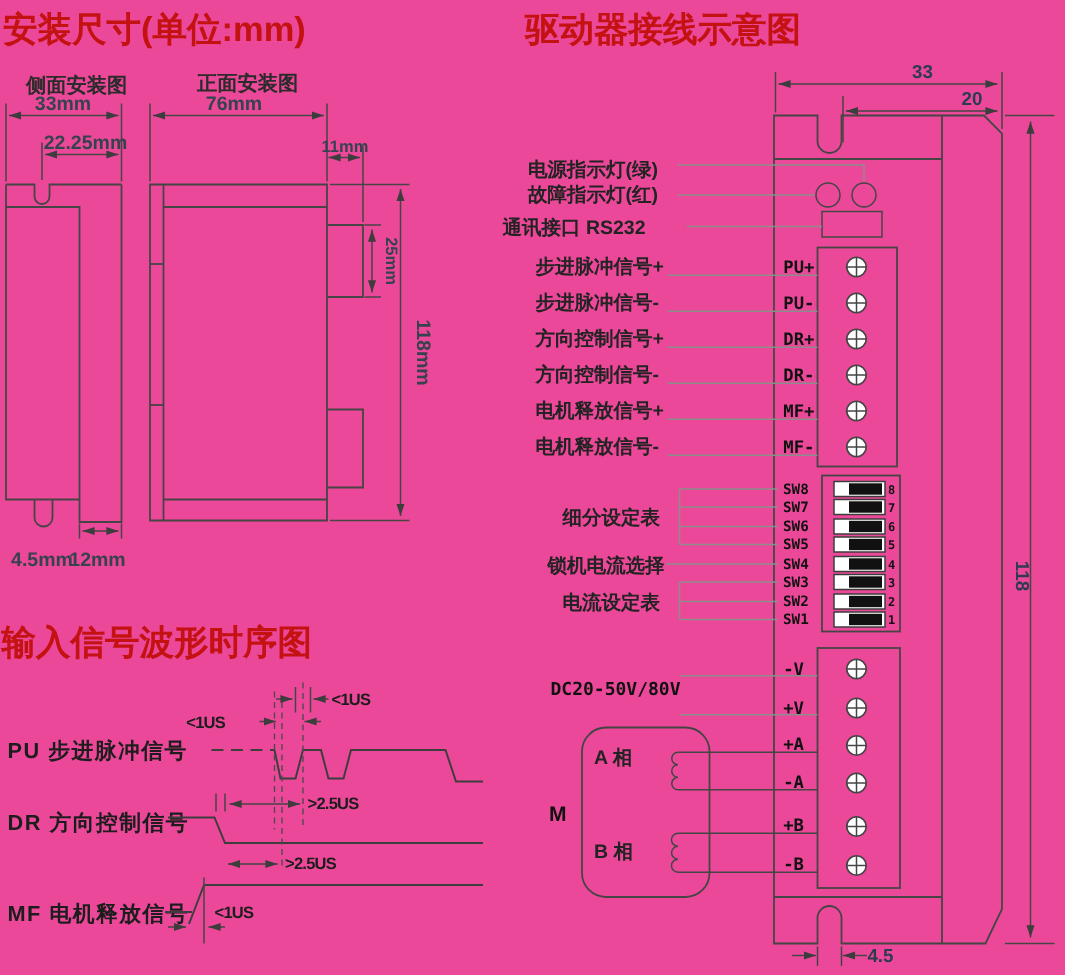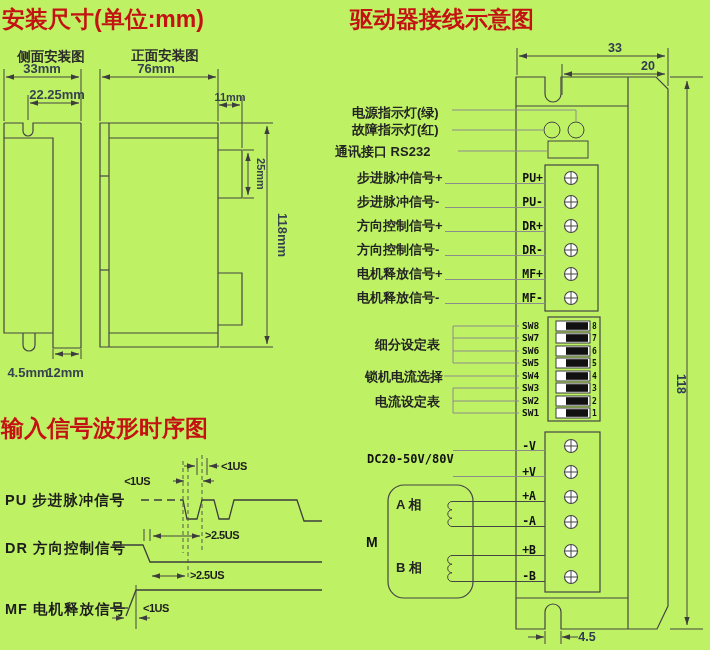--- a/index.html
+++ b/index.html
@@ -1,16 +1,16 @@
 <!DOCTYPE html>
 <html><head>
 <meta charset="utf-8">
 <style>
   html,body{margin:0;padding:0;background:#fff;}
-  .page{position:relative;width:710px;height:650px;background:#bef264;overflow:hidden;
+  .page{position:relative;width:710px;height:650px;background:#ec4899;overflow:hidden;
         font-family:"Liberation Sans",sans-serif;}
   svg text{fill:#222;}
   .tt  {font:bold 23px "Liberation Sans",sans-serif; fill:#c41212;}
   .lbl {font:600 13px "Liberation Sans",sans-serif; fill:#232323;}
   .lbl2{font:bold 13.5px "Liberation Sans",sans-serif; fill:#2b2b2b;}
   .dim {font:bold 13px "Liberation Sans",sans-serif; fill:#37424f;}
   .dims{font:bold 11px "Liberation Sans",sans-serif; fill:#37424f;}
   .dimr{font:bold 12.5px "Liberation Sans",sans-serif; fill:#2e3b50;}
   .pin {font:bold 11.5px "DejaVu Sans Mono",monospace; fill:#111;}
   .sw  {font:bold 9.5px "DejaVu Sans Mono",monospace; fill:#111;}

